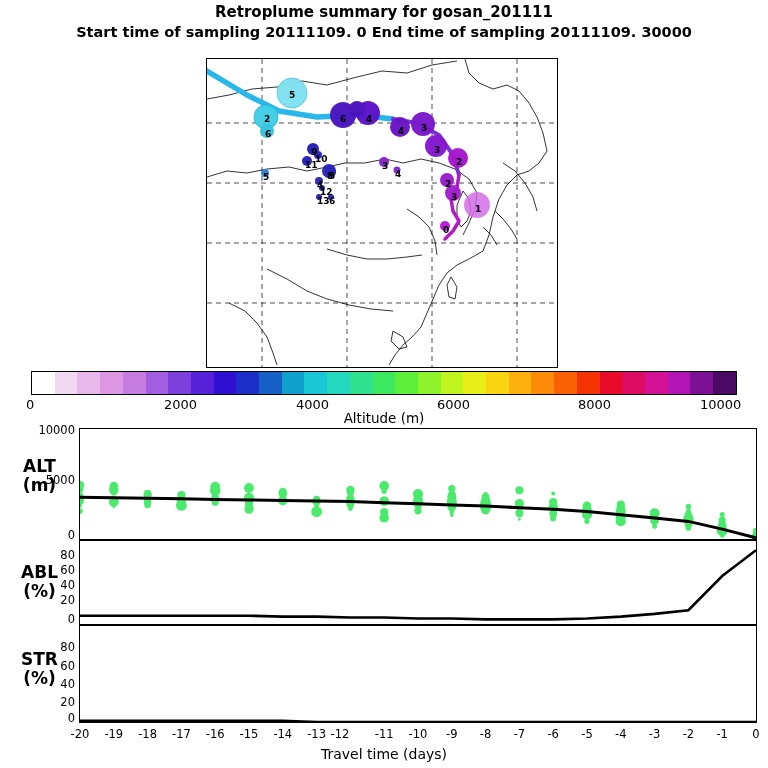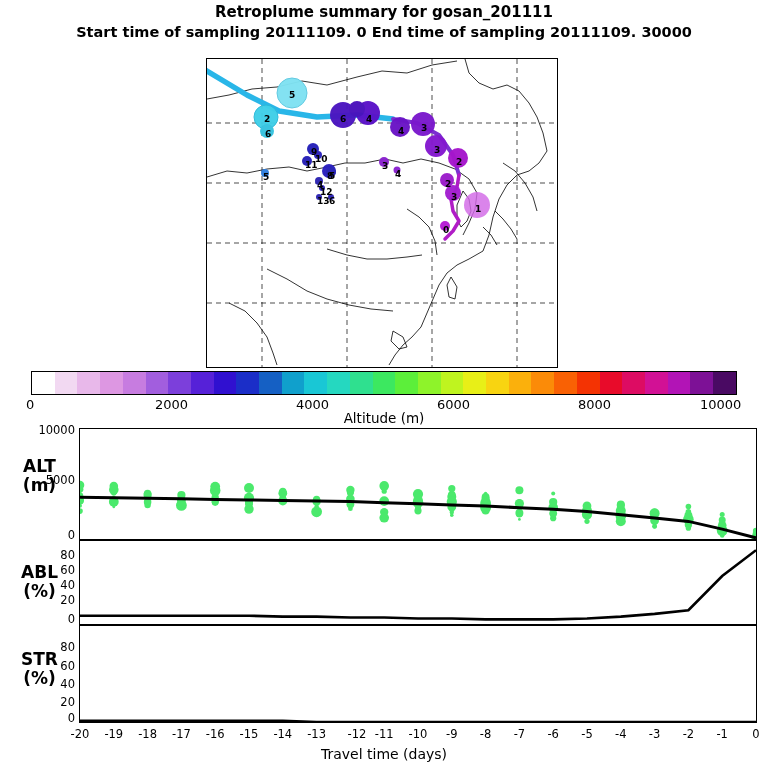--- a/index.html
+++ b/index.html
@@ -259,21 +259,21 @@
       <div style="background: rgb(249, 97, 4);"></div>
       <div style="background: rgb(244, 51, 3);"></div>
       <div style="background: rgb(232, 11, 42);"></div>
       <div style="background: rgb(221, 12, 99);"></div>
       <div style="background: rgb(210, 17, 149);"></div>
       <div style="background: rgb(178, 20, 182);"></div>
       <div style="background: rgb(125, 17, 150);"></div>
       <div style="background: rgb(74, 10, 99);"></div>
     </div>
   <div class="cb-label" style="left:26px;">0</div>
-  <div class="cb-label" style="left:155px;">2000</div>
+  <div class="cb-label" style="left:164px;">2000</div>
   <div class="cb-label" style="left:296px;">4000</div>
   <div class="cb-label" style="left:437px;">6000</div>
   <div class="cb-label" style="left:578px;">8000</div>
   <div class="cb-label" style="left:700px;">10000</div>
   <div id="cb-title">Altitude (m)</div>
 
   <div class="ylabel" style="top:457px;">
     <span>ALT</span>
     <span>(m)</span>
   </div>
@@ -512,21 +512,21 @@
 
   <div id="xticks">
       <div class="xtick" style="left: 67px;">-20</div>
       <div class="xtick" style="left: 100.8px;">-19</div>
       <div class="xtick" style="left: 134.6px;">-18</div>
       <div class="xtick" style="left: 168.4px;">-17</div>
       <div class="xtick" style="left: 202.2px;">-16</div>
       <div class="xtick" style="left: 236px;">-15</div>
       <div class="xtick" style="left: 269.8px;">-14</div>
       <div class="xtick" style="left: 303.6px;">-13</div>
-      <div class="xtick" style="left: 344px;">-12</div>
+      <div class="xtick" style="left: 327px;">-12</div>
       <div class="xtick" style="left: 371.2px;">-11</div>
       <div class="xtick" style="left: 405px;">-10</div>
       <div class="xtick" style="left: 438.8px;">-9</div>
       <div class="xtick" style="left: 472.6px;">-8</div>
       <div class="xtick" style="left: 506.4px;">-7</div>
       <div class="xtick" style="left: 540.2px;">-6</div>
       <div class="xtick" style="left: 574px;">-5</div>
       <div class="xtick" style="left: 607.8px;">-4</div>
       <div class="xtick" style="left: 641.6px;">-3</div>
       <div class="xtick" style="left: 675.4px;">-2</div>

